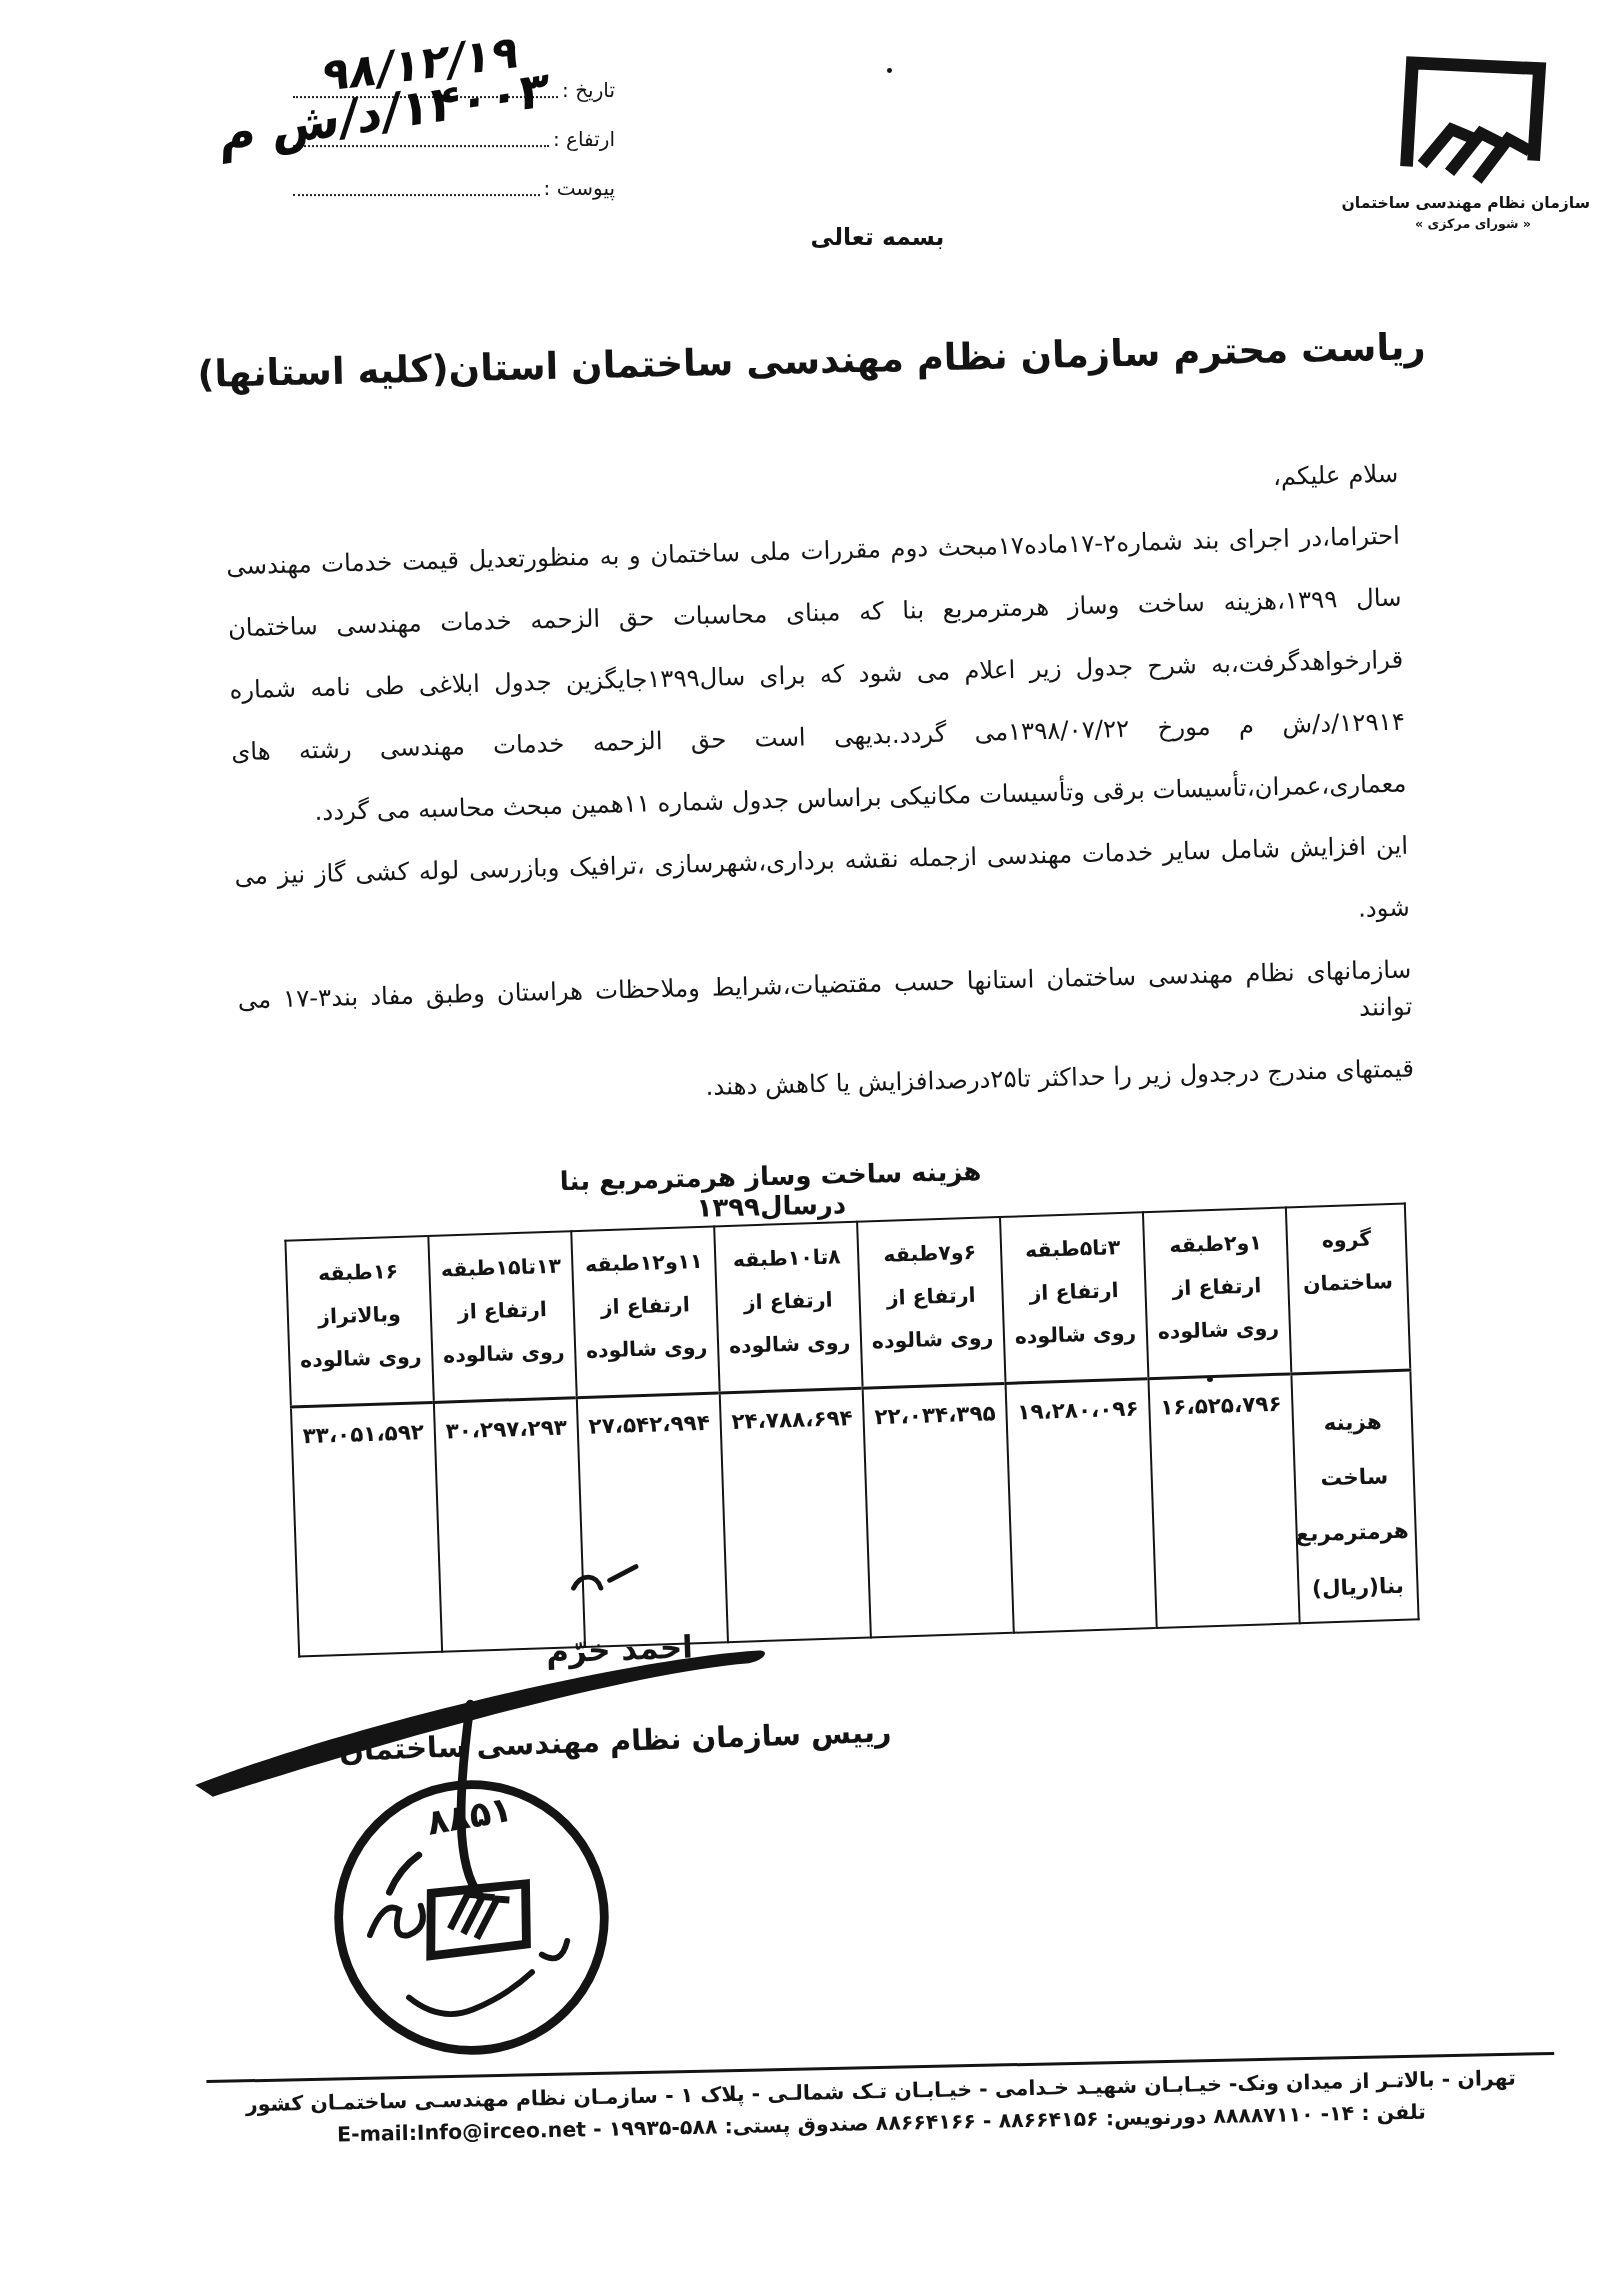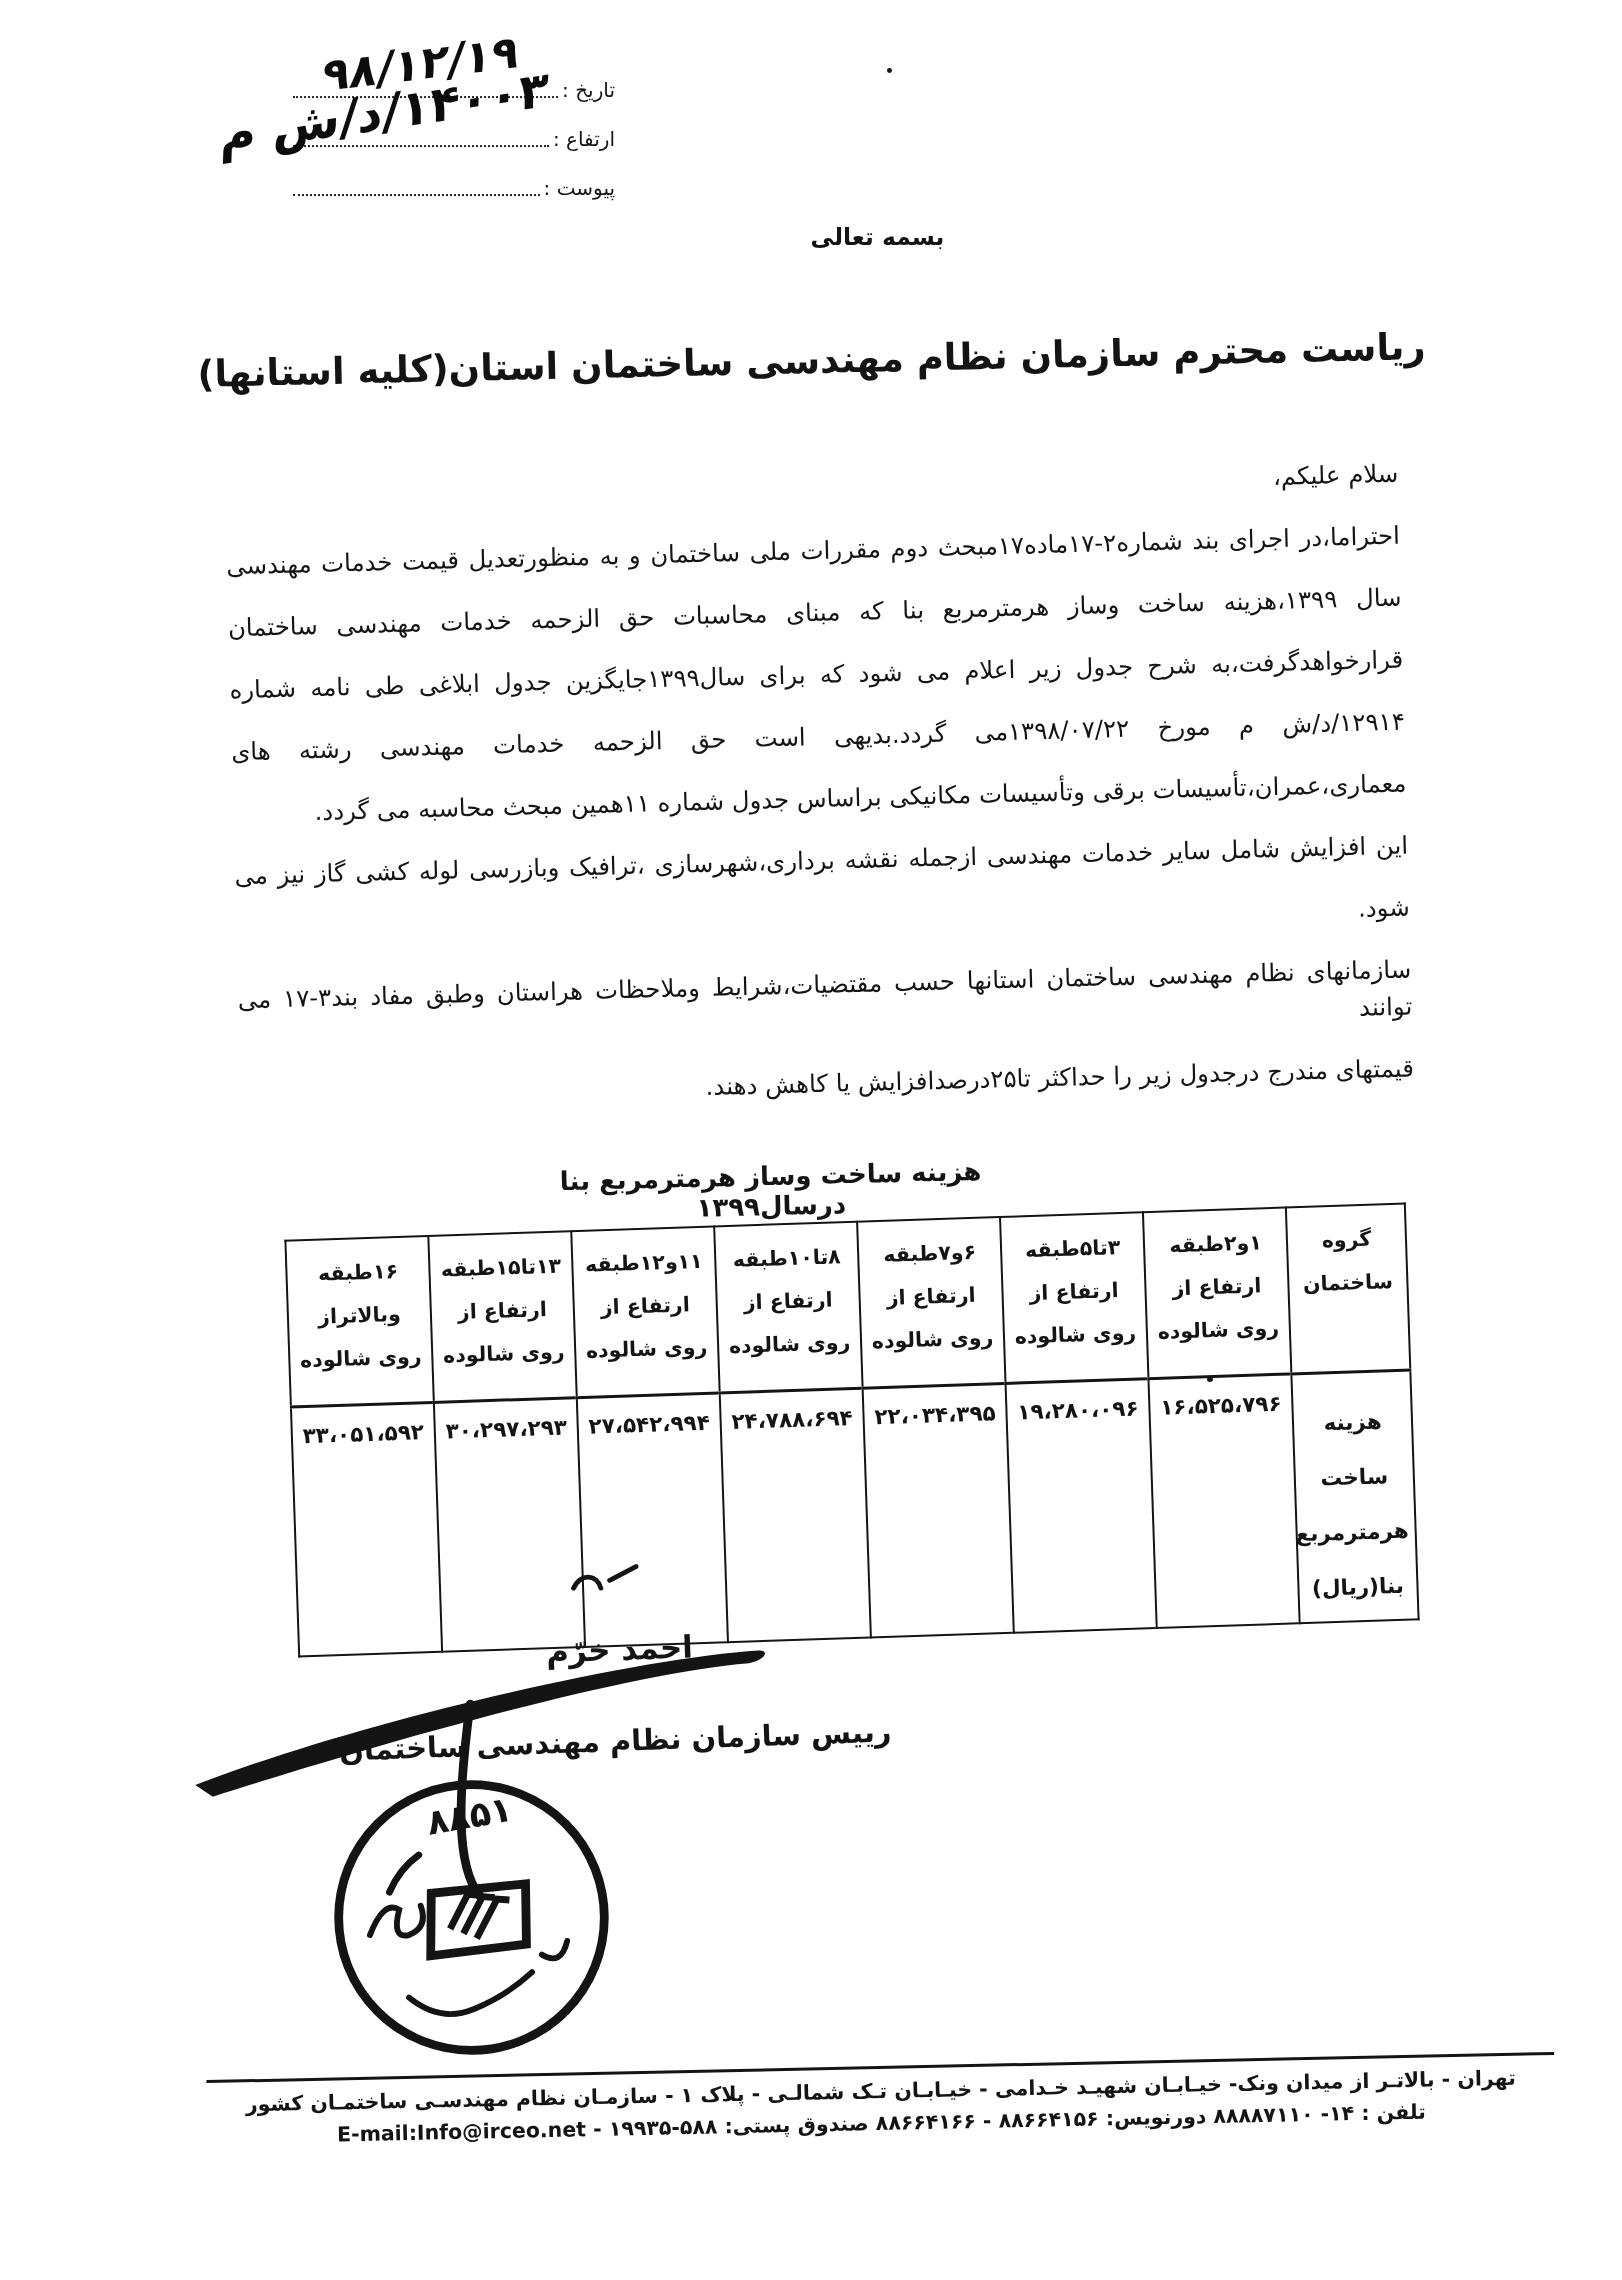--- a/index.html
+++ b/index.html
@@ -80,20 +80,30 @@
     <div class="field-row">
       <span class="field-label">پیوست :</span>
       <span class="field-dots"></span>
     </div>
   </div>
   <div class="hw hw-date">۹۸/۱۲/۱۹</div>
   <div class="hw hw-number">۱۴۰۰۳/د/ش م</div>
 
   <div class="bismillah">بسمه تعالی</div>
 
+  <div class="logo">
+    <svg width="176" height="137" viewBox="0 0 180 140">
+      <path d="M22 118 L28 12 L158 18 L152 112" fill="none" stroke="#141414" stroke-width="13"></path>
+      <path d="M38 116 L68 80 L92 90" fill="none" stroke="#141414" stroke-width="12"></path>
+      <path d="M66 124 L98 84 L122 96" fill="none" stroke="#141414" stroke-width="12"></path>
+      <path d="M94 132 L126 90 L148 102" fill="none" stroke="#141414" stroke-width="12"></path>
+    </svg>
+    <div class="logo-name">سازمان نظام مهندسی ساختمان</div>
+    <div class="logo-sub">« شورای مرکزی »</div>
+  </div>
 
   <h1 class="title">ریاست محترم سازمان نظام مهندسی ساختمان استان(کلیه استانها)</h1>
 
   <div class="body-text">
     <div class="line">سلام علیکم،</div>
     <div class="line j">احتراما،در اجرای بند شماره۲-۱۷ماده۱۷مبحث دوم مقررات ملی ساختمان و به منظورتعدیل قیمت خدمات مهندسی</div>
     <div class="line j">سال ۱۳۹۹،هزینه ساخت وساز هرمترمربع بنا که مبنای محاسبات حق الزحمه خدمات مهندسی ساختمان</div>
     <div class="line j">قرارخواهدگرفت،به شرح جدول زیر اعلام می شود که برای سال۱۳۹۹جایگزین جدول ابلاغی طی نامه شماره</div>
     <div class="line j">۱۲۹۱۴/د/ش م مورخ ۱۳۹۸/۰۷/۲۲می گردد.بدیهی است حق الزحمه خدمات مهندسی رشته های</div>
     <div class="line">معماری،عمران،تأسیسات برقی وتأسیسات مکانیکی براساس جدول شماره ۱۱همین مبحث محاسبه می گردد.</div>

